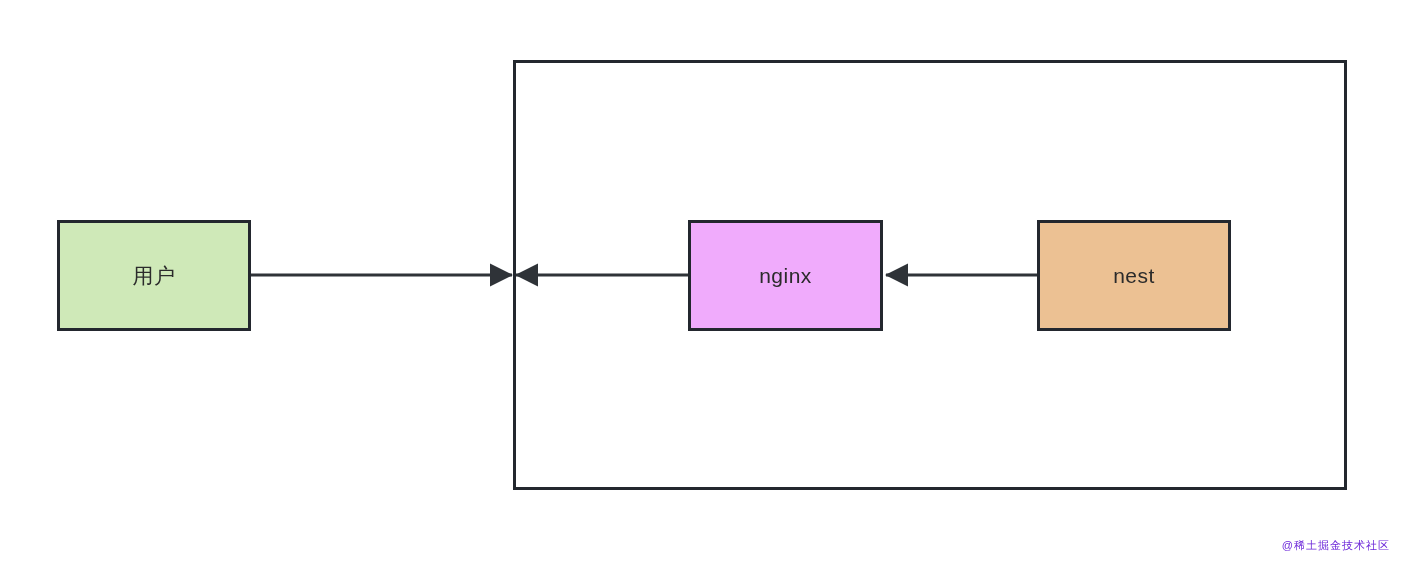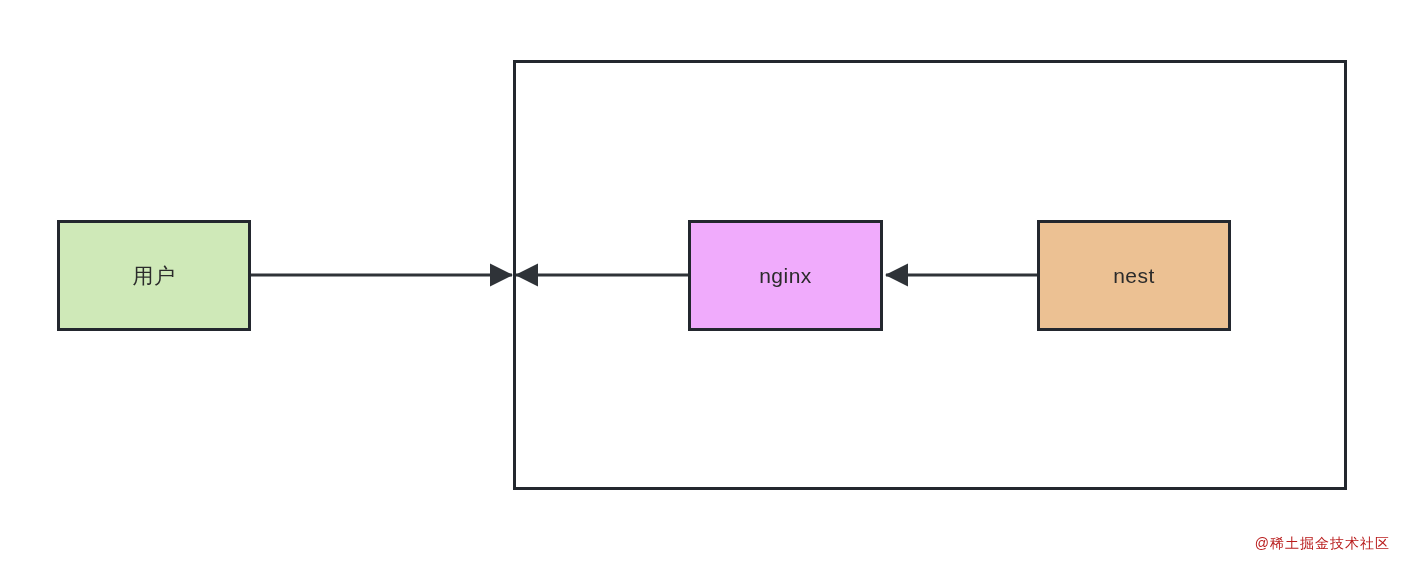--- a/index.html
+++ b/index.html
@@ -58,22 +58,22 @@
     left: 1037px;
     top: 220px;
     width: 194px;
     height: 111px;
     background: #ecc193;
   }
   #watermark {
     position: absolute;
     right: 18px;
     bottom: 13px;
-    font-size: 14px;
-    color: #b91c1c;
+    font-size: 11px;
+    color: #6d28d9;
     letter-spacing: 1px;
     user-select: none;
     white-space: nowrap;
   }
 </style>
 </head>
 <body>
 
 <div id="canvas">
 

